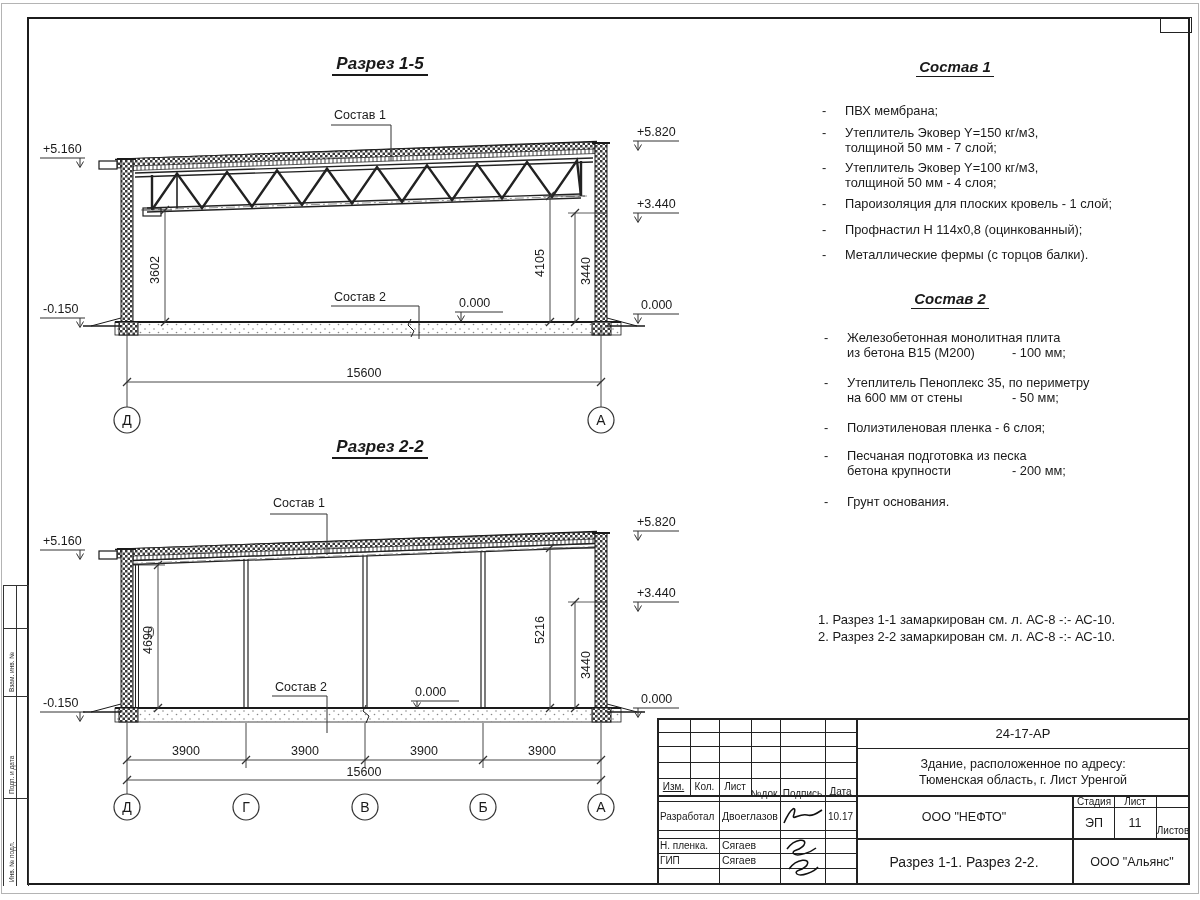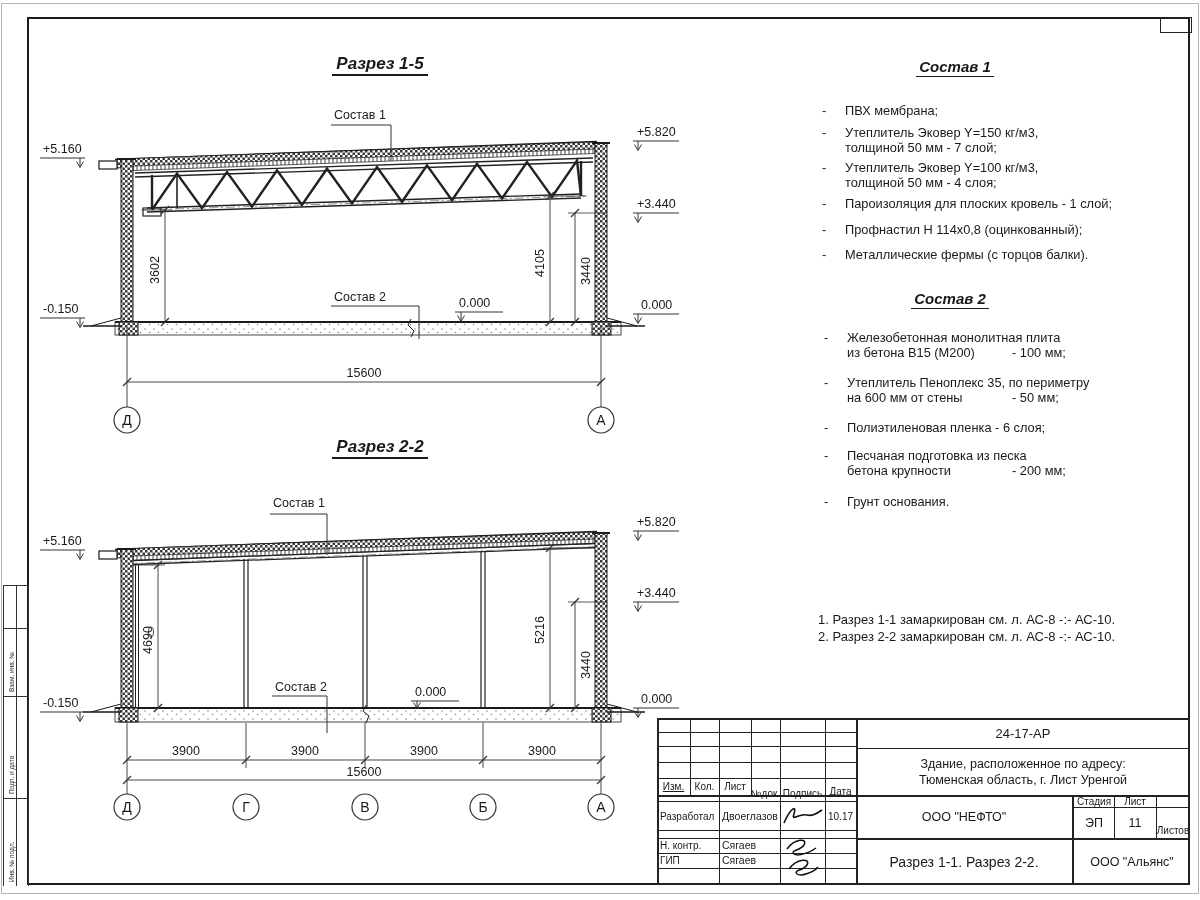--- a/index.html
+++ b/index.html
@@ -467,21 +467,21 @@
     <div class="tbc" style="left:0;top:60px;width:33px;height:17px;text-decoration:underline;">Изм.</div>
     <div class="tbc" style="left:33px;top:60px;width:29px;height:17px;">Кол.</div>
     <div class="tbc" style="left:62px;top:60px;width:32px;height:17px;">Лист</div>
     <div class="tbc" style="left:94px;top:60px;width:29px;height:30px;">№док.</div>
     <div class="tbc" style="left:123px;top:60px;width:45px;height:30px;">Подпись</div>
     <div class="tbc" style="left:168px;top:60px;width:31px;height:27px;">Дата</div>
 
     <div class="tbc l" style="left:0;top:84px;width:62px;height:28px;">Разработал</div>
     <div class="tbc l" style="left:62px;top:84px;width:61px;height:28px;font-size:10.5px;">Двоеглазов</div>
     <div class="tbc" style="left:168px;top:84px;width:31px;height:28px;">10.17</div>
-    <div class="tbc l" style="left:0;top:120px;width:62px;height:15px;">Н. контр.</div>
+    <div class="tbc l" style="left:0;top:120px;width:62px;height:15px;">Н. пленка.</div>
     <div class="tbc l" style="left:62px;top:120px;width:61px;height:15px;font-size:10.5px;">Сягаев</div>
     <div class="tbc l" style="left:0;top:135px;width:62px;height:15px;">ГИП</div>
     <div class="tbc l" style="left:62px;top:135px;width:61px;height:15px;font-size:10.5px;">Сягаев</div>
 
     <svg class="abs" style="left:124px;top:85px;" width="44" height="26" viewBox="0 0 44 26">
       <path d="M3,20 C10,4 16,2 13,11 C10,19 18,10 26,12 C31,13.3 35,11 41,7" fill="none" stroke="#111" stroke-width="1.6"></path>
     </svg>
     <svg class="abs" style="left:124px;top:118px;" width="44" height="46" viewBox="0 0 44 46">
       <path d="M6,13 C14,2 27,2 23,9 C19,15 9,14 13,18 C17,21 30,16 35,12" fill="none" stroke="#111" stroke-width="1.5"></path>
       <path d="M8,33 C16,22 30,22 26,29 C22,35 12,34 16,38 C20,41 33,36 37,31" fill="none" stroke="#111" stroke-width="1.5"></path>

